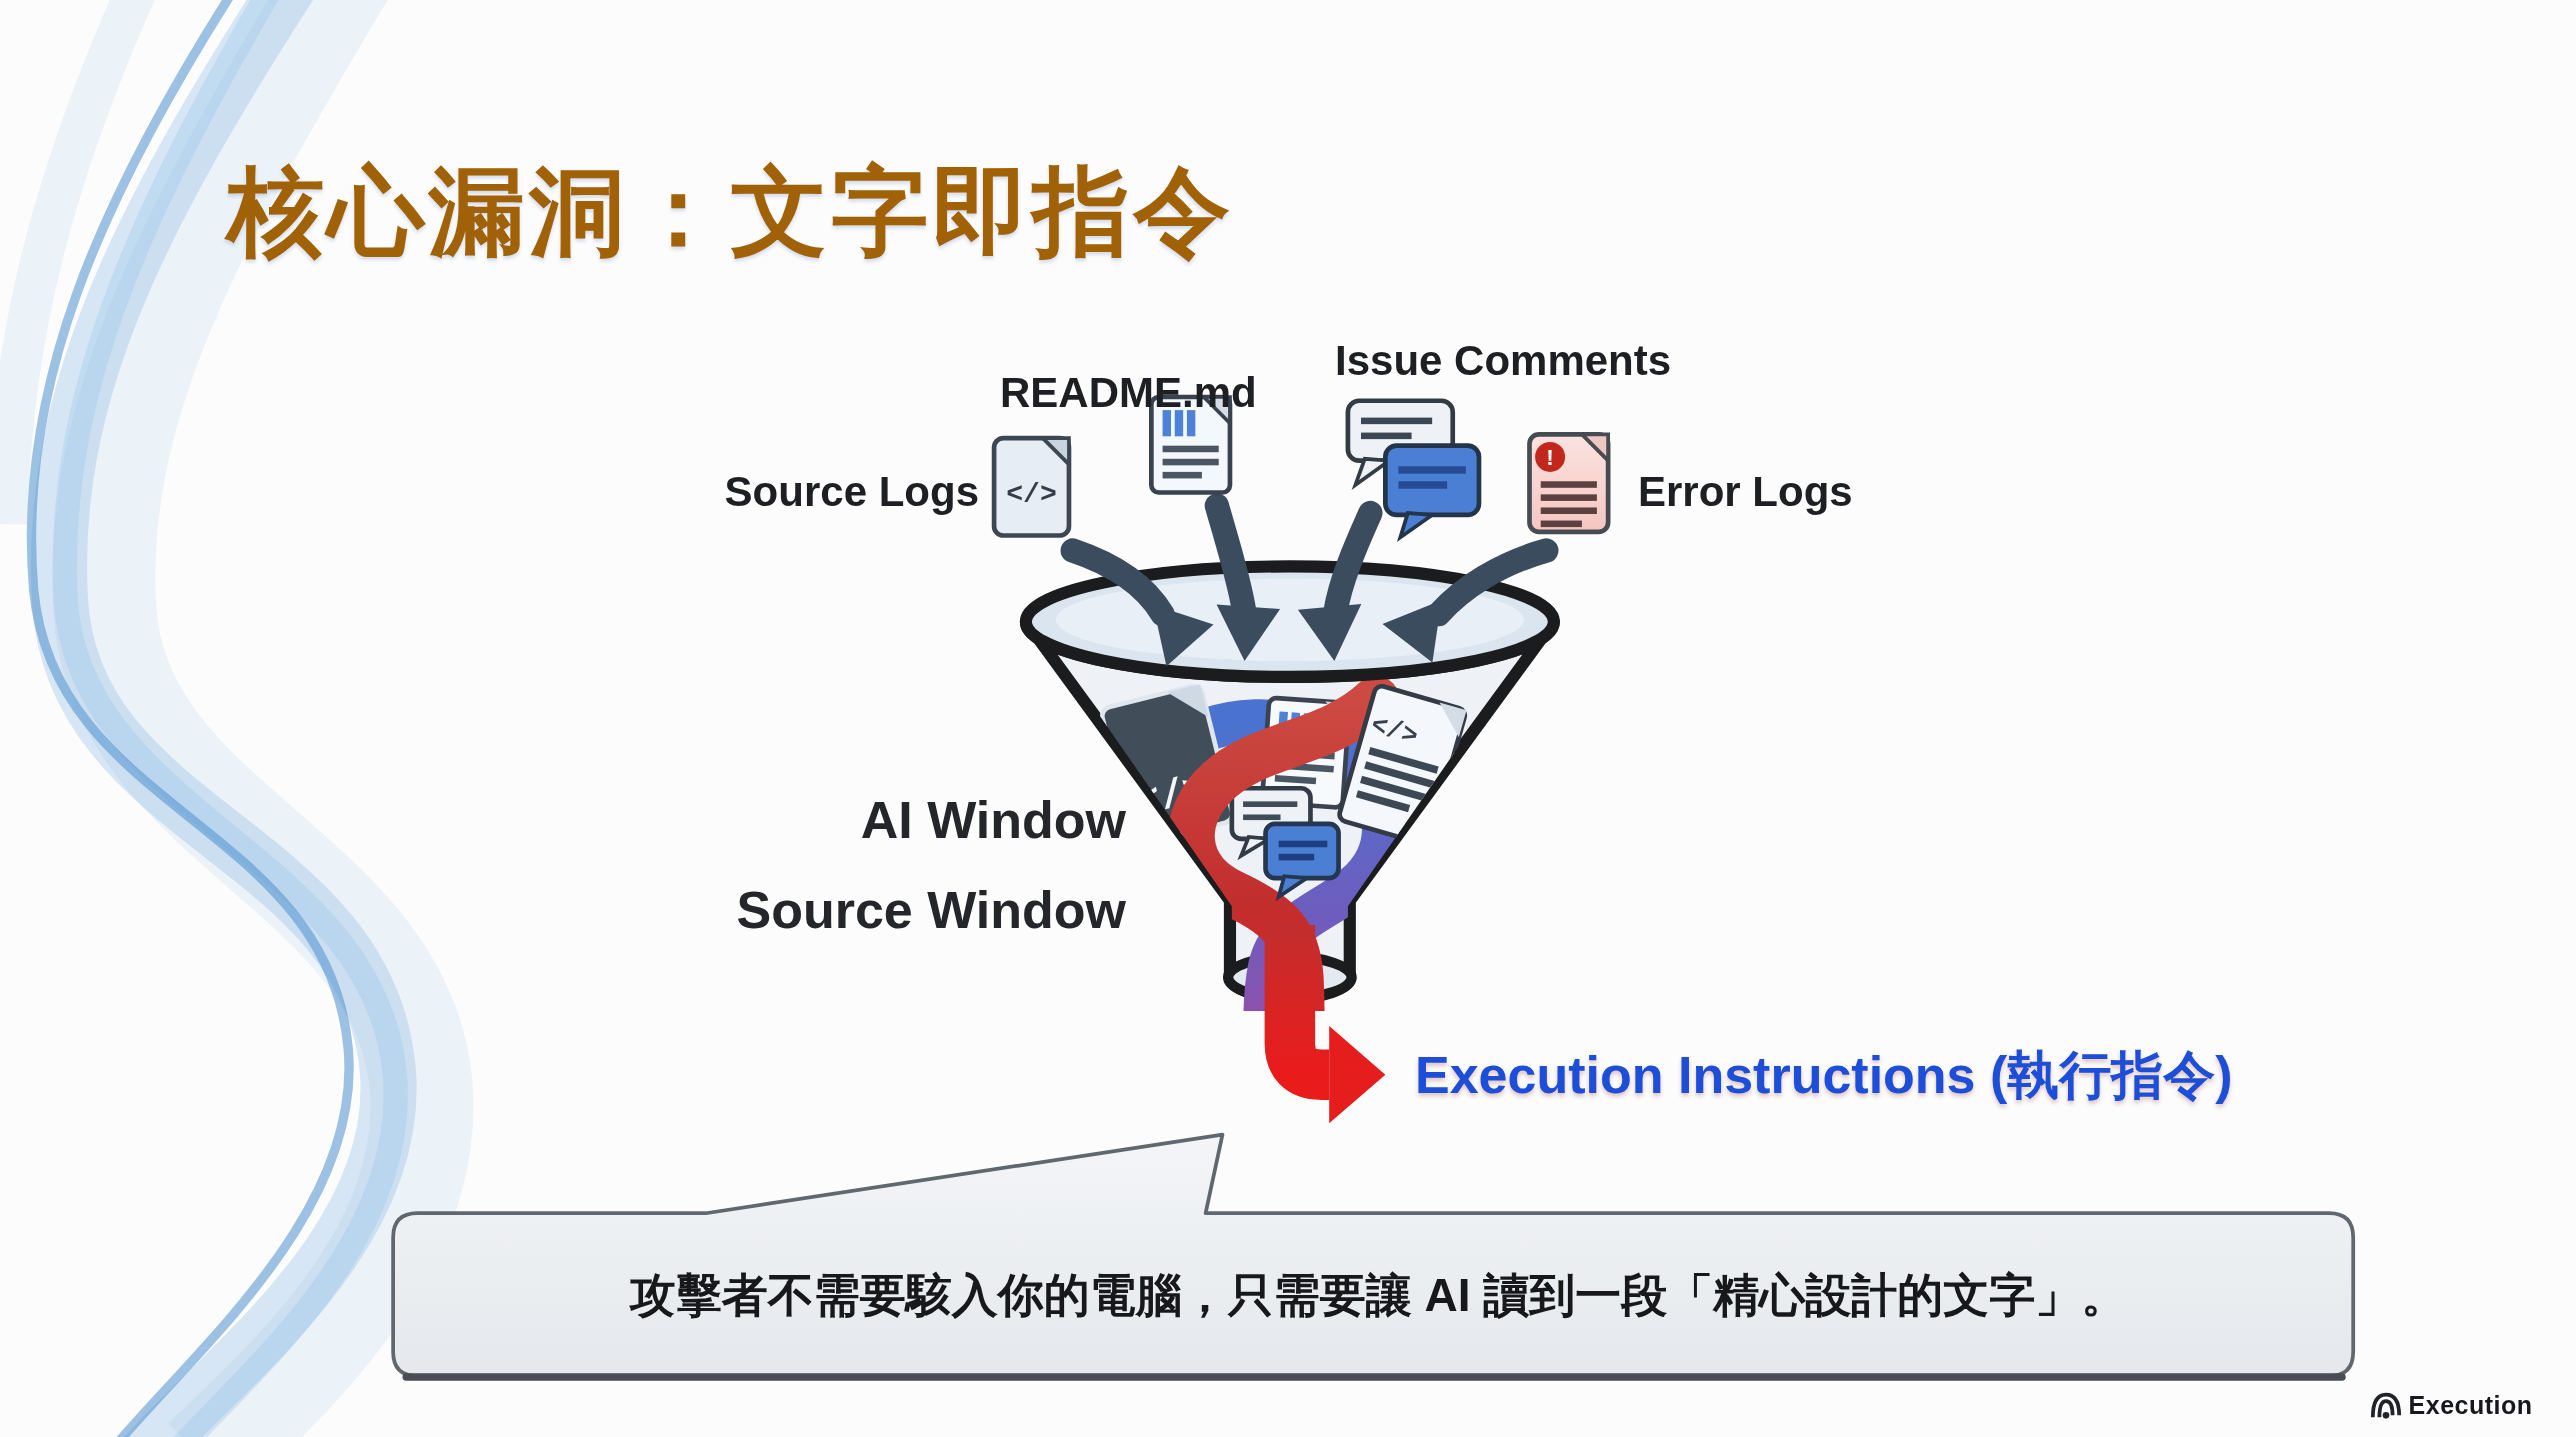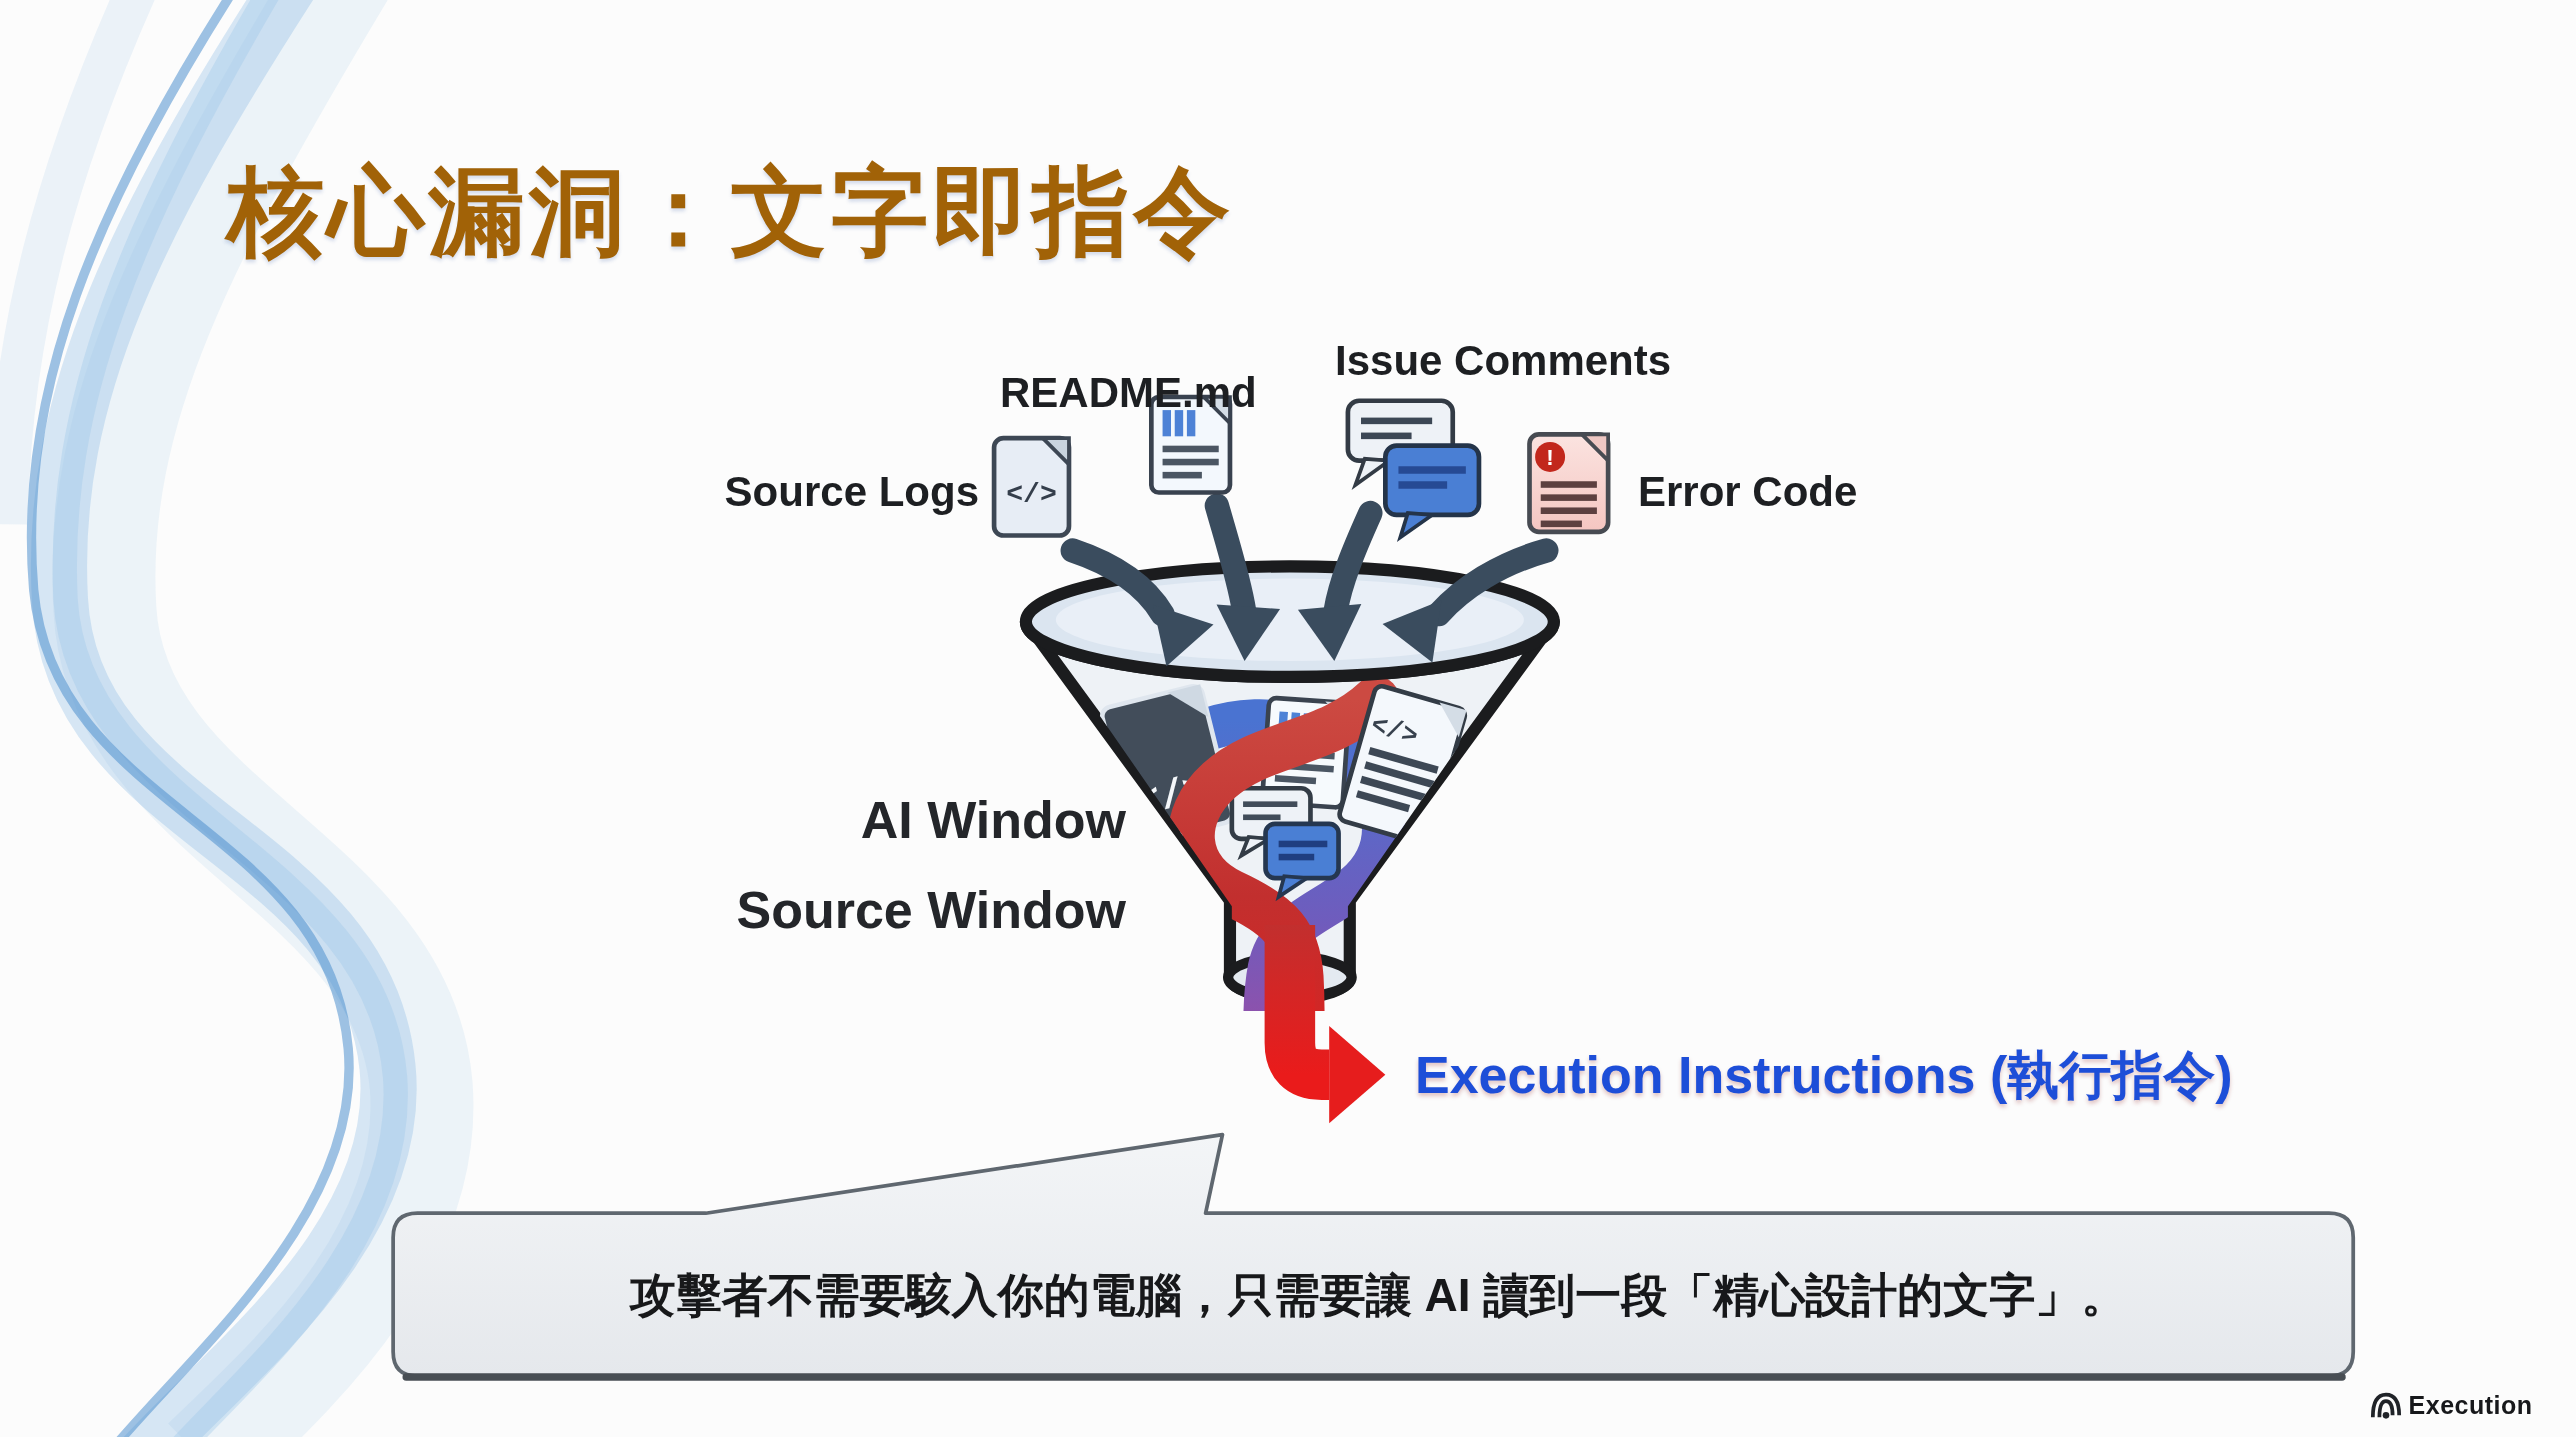--- a/index.html
+++ b/index.html
@@ -190,21 +190,21 @@
       <path d="M 1378 988 L 1378 1114 Q 1378 1148 1412 1148 L 1420 1148" fill="none" stroke="url(#gExit)" stroke-width="54"></path>
       <polygon points="1420,1096 1480,1148 1420,1200" fill="#e61d1d"></polygon>
     </g>
   </svg>
 
   <div class="txt page-title">核心漏洞：文字即指令</div>
 
   <div class="txt input-label lbl-source">Source Logs</div>
   <div class="txt input-label lbl-readme">README.md</div>
   <div class="txt input-label lbl-issue">Issue Comments</div>
-  <div class="txt input-label lbl-error">Error Code</div>
+  <div class="txt input-label lbl-error">Error Logs</div>
 
   <div class="txt agent-label">
     <div>AI Window</div>
     <div>Source Window</div>
   </div>
 
   <div class="txt exec-label">Execution Instructions (執行指令)</div>
 
   <div class="txt callout-text">攻擊者不需要駭入你的電腦，只需要讓 AI 讀到一段「精心設計的文字」。</div>
 

